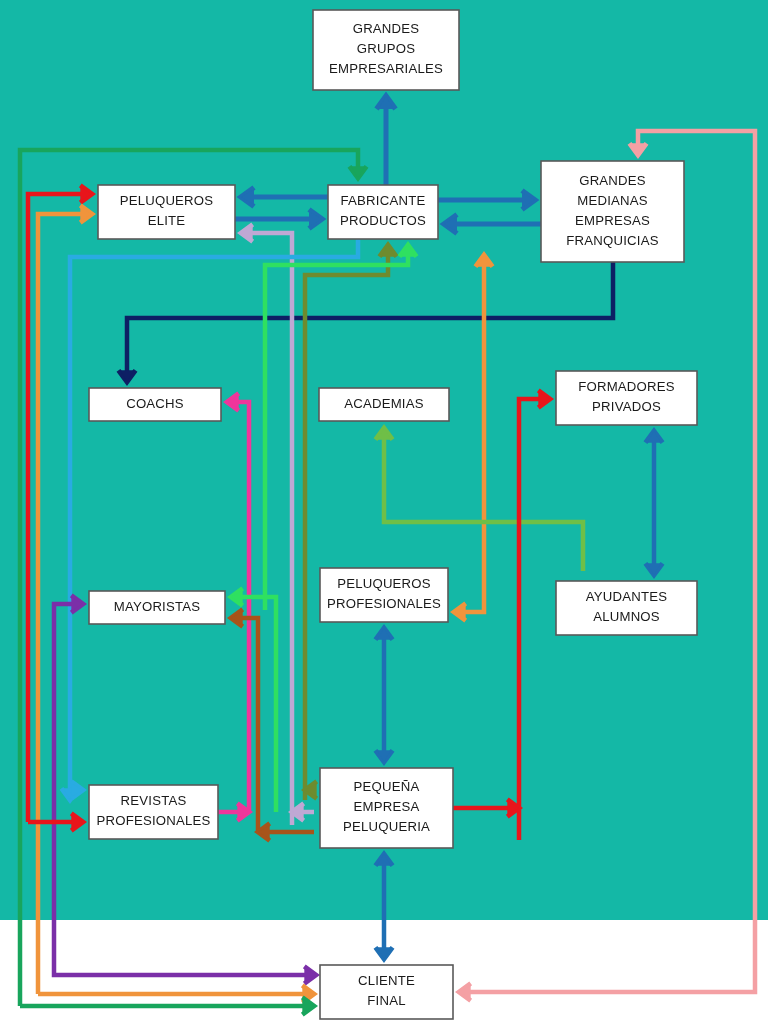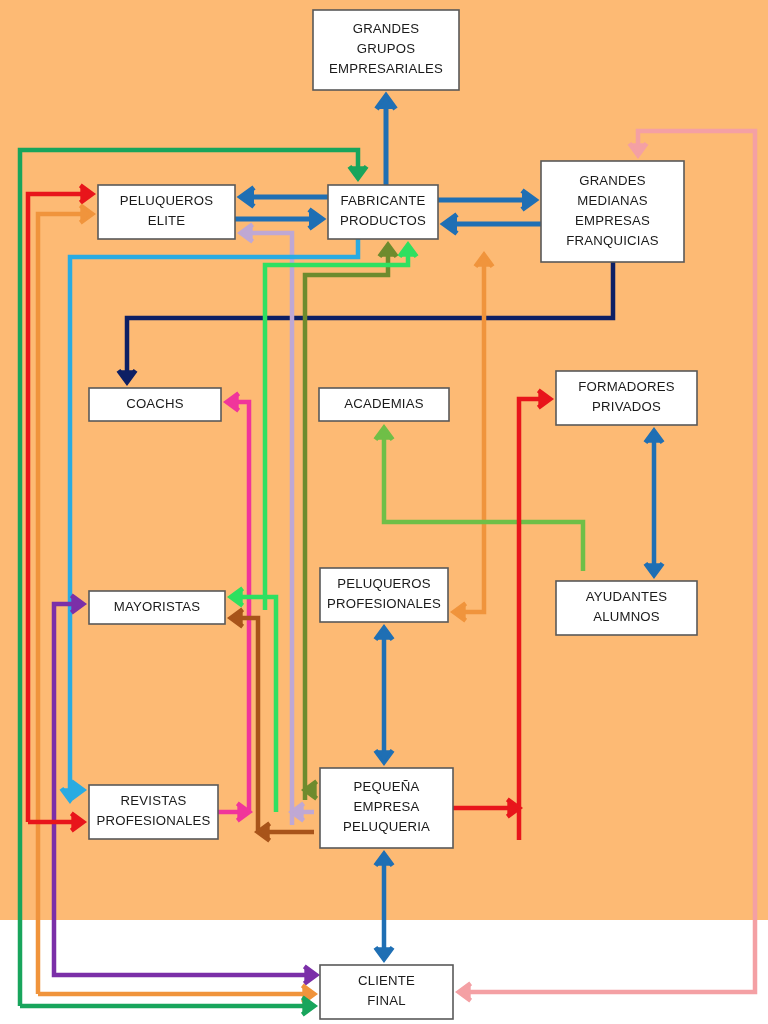--- a/index.html
+++ b/index.html
@@ -1,19 +1,19 @@
 <!DOCTYPE html>
 <html><head>
 <meta charset="utf-8">
 <title>Diagrama de Flujo Sector Peluqueria</title>
 <style>
   html,body{margin:0;padding:0;background:#ffffff;}
   body{width:768px;height:1024px;overflow:hidden;
        font-family:"Liberation Sans","DejaVu Sans",sans-serif;}
-  #stage{position:relative;width:768px;height:920px;background:#fdba74;}
+  #stage{position:relative;width:768px;height:920px;background:#14b8a6;}
   svg#diagram{position:absolute;left:0;top:0;width:768px;height:1024px;display:block;}
   .node-rect{fill:#ffffff;stroke:#595959;stroke-width:1.6;}
   .node-label{font-family:"Liberation Sans","DejaVu Sans",sans-serif;
               font-size:13.2px;fill:#1a1a1a;text-anchor:middle;
               dominant-baseline:middle;letter-spacing:.2px;}
   .flow{fill:none;stroke-linecap:butt;stroke-linejoin:miter;}
 </style>
 </head>
 <body>
 

